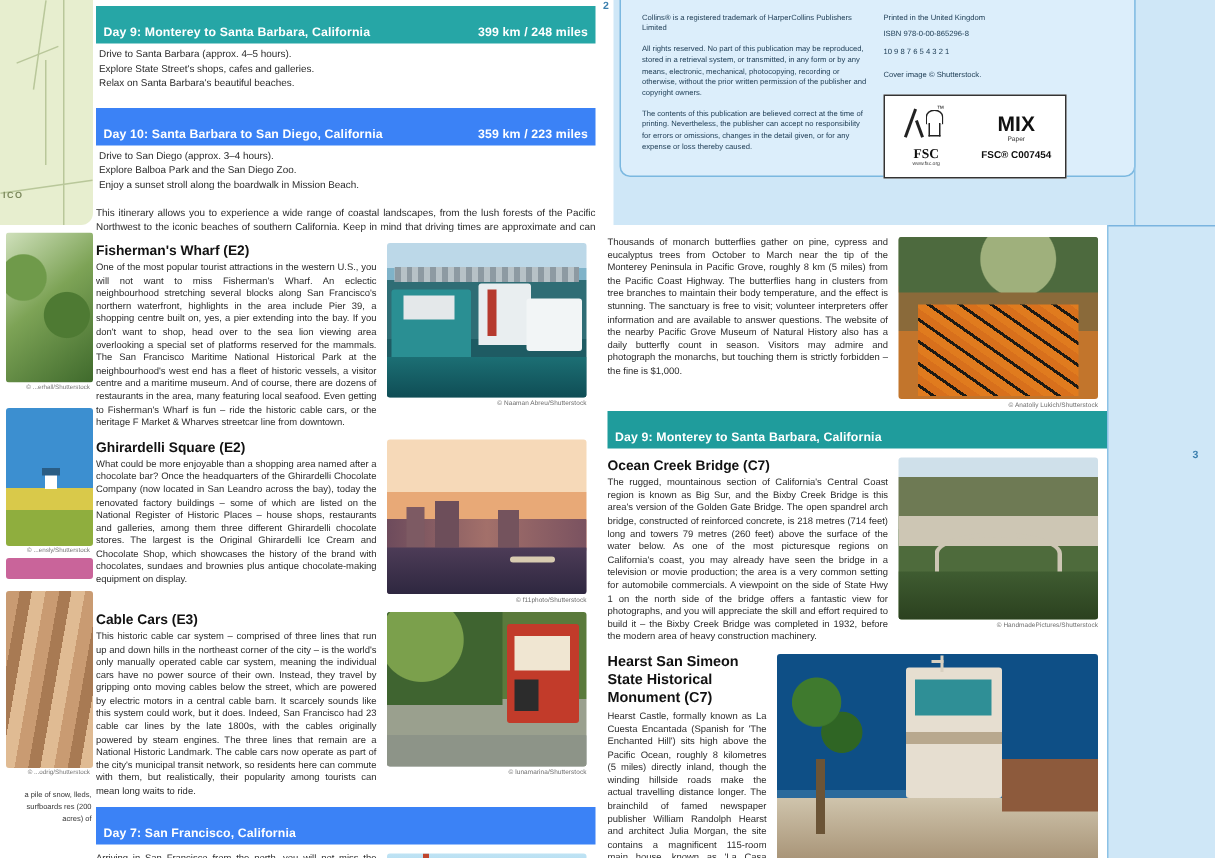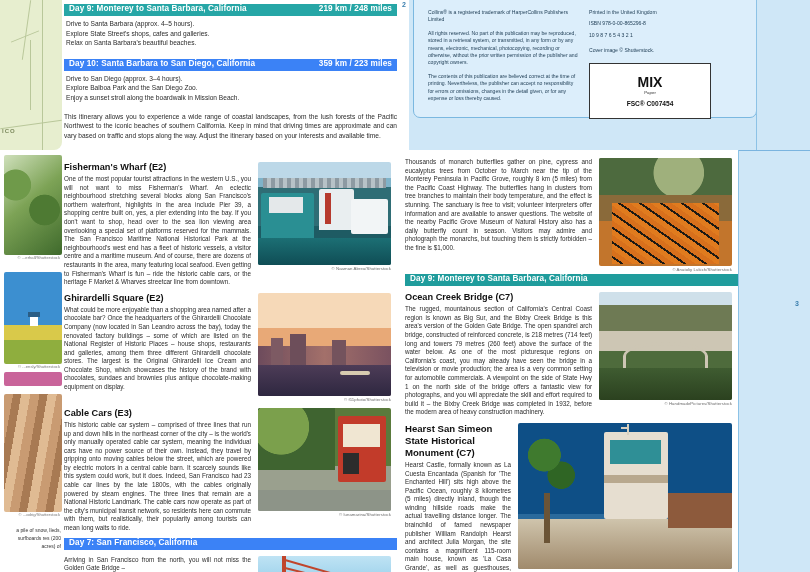--- a/index.html
+++ b/index.html
@@ -8,21 +8,21 @@
     font-family: "Liberation Sans", sans-serif;
     background:#ffffff;
     position:relative;
   }
   .stage { position:absolute; left:0; top:0; width:810px; height:572px; }
 
   
   .abs { position:absolute; }
   .hdr-bar {
     color:#fff; font-weight:bold; font-size:8.2px;
-    padding:0 5px 3px 5px;
+    padding:13px 5px 3px 5px;
     display:flex; justify-content:space-between; align-items:flex-start;
     letter-spacing:.1px;
   }
   .teal { background:#26a6a6; }
   .green { background:#3b82f6; }
   .orange { background:#3b82f6; }
   .dkteal { background:#1f9c9c; }
   .body-txt {
     font-size:6.3px; line-height:8.6px; color:#2b2b2b;
     text-align:justify; text-justify:inter-word;
@@ -119,21 +119,21 @@
       <div class="edge-cap">© ...odrig/Shutterstock</div>
     </div>
 
     <div class="abs" style="left:3px;top:526px;width:58px;font-size:5px;line-height:8px;color:#333;text-align:right;">a pile of snow,  lleds, surfboards  res (200 acres) of</div>
   </div>
 
   <div class="abs" id="page-left-top">
 
     <div class="hdr-bar teal" style="margin-top:4px;">
       <span>Day 9: Monterey to Santa Barbara, California</span>
-      <span>219 km / 248 miles</span>
+      <span>399 km / 248 miles</span>
     </div>
     <div class="itin-lines">
       <div>Drive to Santa Barbara (approx. 4–5 hours).</div>
       <div>Explore State Street's shops, cafes and galleries.</div>
       <div>Relax on Santa Barbara's beautiful beaches.</div>
     </div>
 
     <div class="hdr-bar green" style="margin-top:11px;">
       <span>Day 10: Santa Barbara to San Diego, California</span>
       <span>359 km / 223 miles</span>
@@ -160,20 +160,31 @@
 
     <div class="abs" style="left:175px;top:18px;width:150px;">
       <div class="copy-col">
         <p style="margin-bottom:4px;">Printed in the United Kingdom</p>
         <p style="margin-bottom:4px;">ISBN   978-0-00-865296-8</p>
         <p style="margin-bottom:8px;">10 9 8 7 6 5 4 3 2 1</p>
         <p style="margin-bottom:8px;">Cover image © Shutterstock.</p>
       </div>
 
       <div class="fsc">
+        <div class="fsc-l">
+          <div style="position:relative;width:30px;height:26px;">
+            <div style="position:absolute;left:3px;top:2px;width:1.5px;height:20px;background:#222;transform:rotate(20deg);"></div>
+            <div style="position:absolute;left:9px;top:10px;width:1.5px;height:12px;background:#222;transform:rotate(-20deg);"></div>
+            <div style="position:absolute;left:14px;top:3px;width:12px;height:10px;border:1.5px solid #222;border-radius:50% 50% 0 0;border-bottom:none;"></div>
+            <div style="position:absolute;left:16px;top:12px;width:8px;height:9px;border:1.5px solid #222;border-top:none;"></div>
+            <div style="position:absolute;left:22px;top:0px;font-size:5px;color:#222;">™</div>
+          </div>
+          <div style="font-size:9px;font-weight:bold;font-family:'Liberation Serif',serif;color:#111;margin-top:1px;">FSC</div>
+          <div style="font-size:3.4px;color:#333;">www.fsc.org</div>
+        </div>
         <div class="fsc-r">
           <div style="font-size:14px;font-weight:bold;color:#111;">MIX</div>
           <div style="font-size:4.4px;color:#333;margin-bottom:5px;">Paper</div>
           <div style="font-size:6.6px;font-weight:bold;color:#111;">FSC® C007454</div>
         </div>
       </div>
     </div>
   </div>
 
   <div class="abs" style="left:409px;top:0;width:401px;height:150px;background:#cfe7f7;z-index:-1;"></div>

